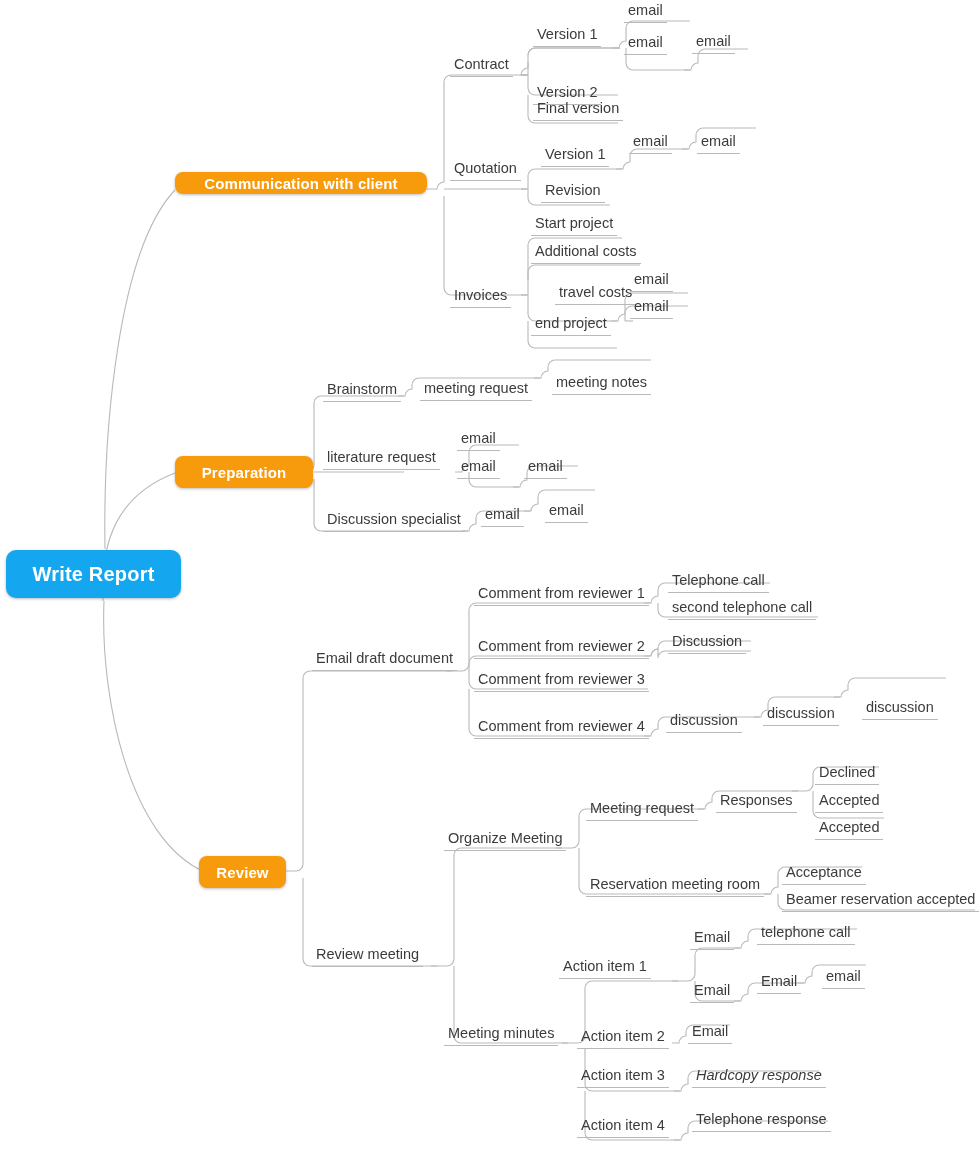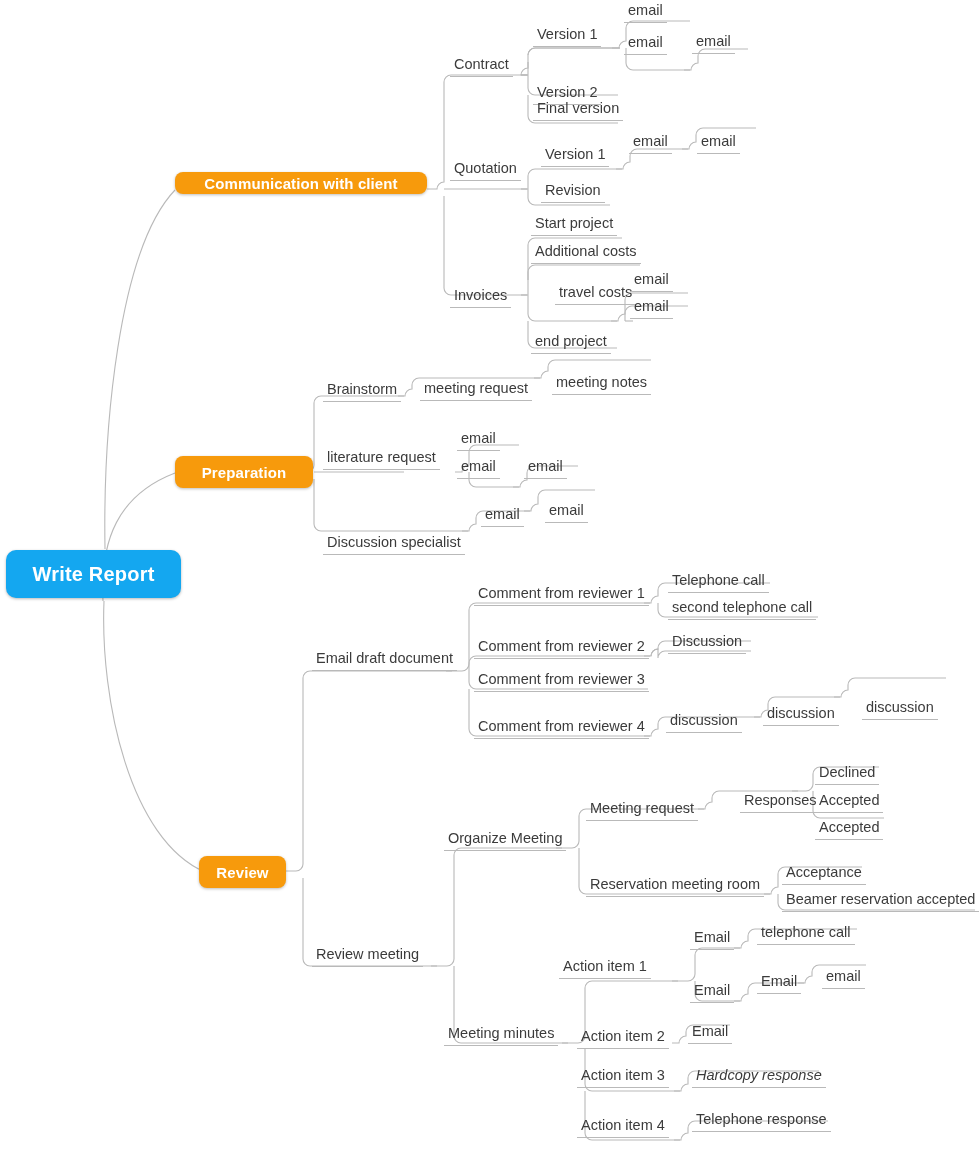--- a/index.html
+++ b/index.html
@@ -192,32 +192,32 @@
   <div class="topic" style="left:629px;top:134px;">email</div>
   <div class="topic" style="left:697px;top:134px;">email</div>
   <div class="topic" style="left:541px;top:183px;">Revision</div>
 
   <div class="topic" style="left:450px;top:274px;margin-top:14px;">Invoices</div>
   <div class="topic" style="left:531px;top:216px;">Start project</div>
   <div class="topic" style="left:531px;top:244px;">Additional costs</div>
   <div class="topic" style="left:531px;top:285px;margin-left:24px;">travel costs</div>
   <div class="topic" style="left:630px;top:272px;">email</div>
   <div class="topic" style="left:630px;top:299px;">email</div>
-  <div class="topic" style="left:531px;top:334px;">end project</div>
+  <div class="topic" style="left:531px;top:316px;">end project</div>
 
   <div class="topic" style="left:323px;top:382px;">Brainstorm</div>
   <div class="topic" style="left:420px;top:381px;">meeting request</div>
   <div class="topic" style="left:552px;top:375px;">meeting notes</div>
 
   <div class="topic" style="left:323px;top:450px;">literature request</div>
   <div class="topic" style="left:457px;top:431px;">email</div>
   <div class="topic" style="left:457px;top:459px;">email</div>
   <div class="topic" style="left:524px;top:459px;">email</div>
 
-  <div class="topic" style="left:323px;top:512px;margin-top:23px;">Discussion specialist</div>
+  <div class="topic" style="left:323px;top:512px;">Discussion specialist</div>
   <div class="topic" style="left:481px;top:507px;">email</div>
   <div class="topic" style="left:545px;top:503px;">email</div>
 
   <div class="topic" style="left:312px;top:651px;">Email draft document</div>
 
   <div class="topic" style="left:474px;top:586px;">Comment from reviewer 1</div>
   <div class="topic" style="left:668px;top:573px;">Telephone call</div>
   <div class="topic" style="left:668px;top:600px;">second telephone call</div>
 
   <div class="topic" style="left:474px;top:639px;">Comment from reviewer 2</div>
@@ -227,21 +227,21 @@
 
   <div class="topic" style="left:474px;top:719px;">Comment from reviewer 4</div>
   <div class="topic" style="left:666px;top:713px;">discussion</div>
   <div class="topic" style="left:763px;top:706px;">discussion</div>
   <div class="topic" style="left:862px;top:700px;">discussion</div>
 
   <div class="topic" style="left:312px;top:947px;">Review meeting</div>
 
   <div class="topic" style="left:444px;top:831px;">Organize Meeting</div>
   <div class="topic" style="left:586px;top:801px;">Meeting request</div>
-  <div class="topic" style="left:740px;top:793px;">Responses</div>
+  <div class="topic" style="left:716px;top:793px;">Responses</div>
   <div class="topic" style="left:815px;top:765px;">Declined</div>
   <div class="topic" style="left:815px;top:793px;">Accepted</div>
   <div class="topic" style="left:815px;top:820px;">Accepted</div>
 
   <div class="topic" style="left:586px;top:877px;">Reservation meeting room</div>
   <div class="topic" style="left:782px;top:865px;">Acceptance</div>
   <div class="topic" style="left:782px;top:892px;">Beamer reservation accepted</div>
 
   <div class="topic" style="left:444px;top:1026px;">Meeting minutes</div>
 

